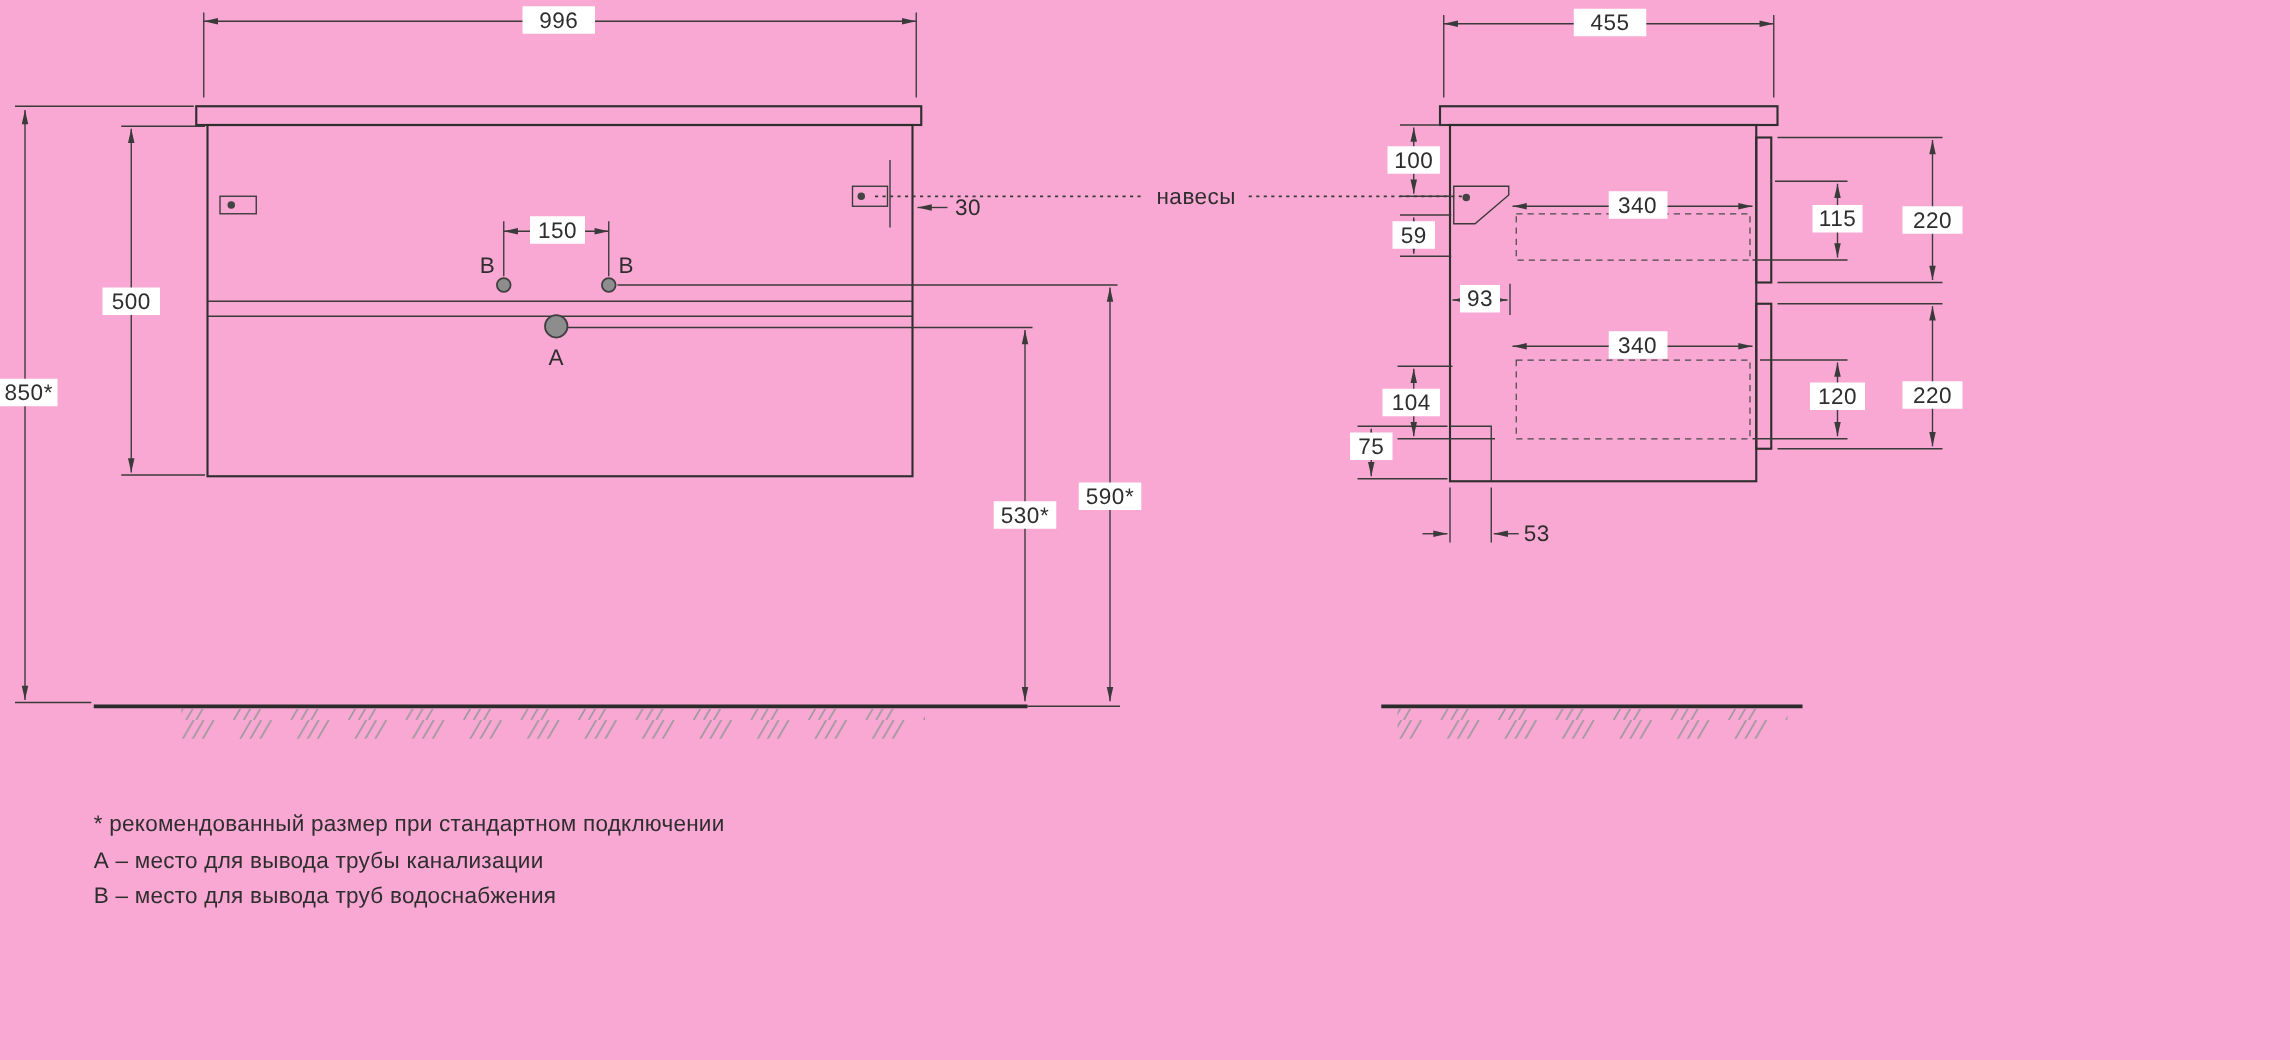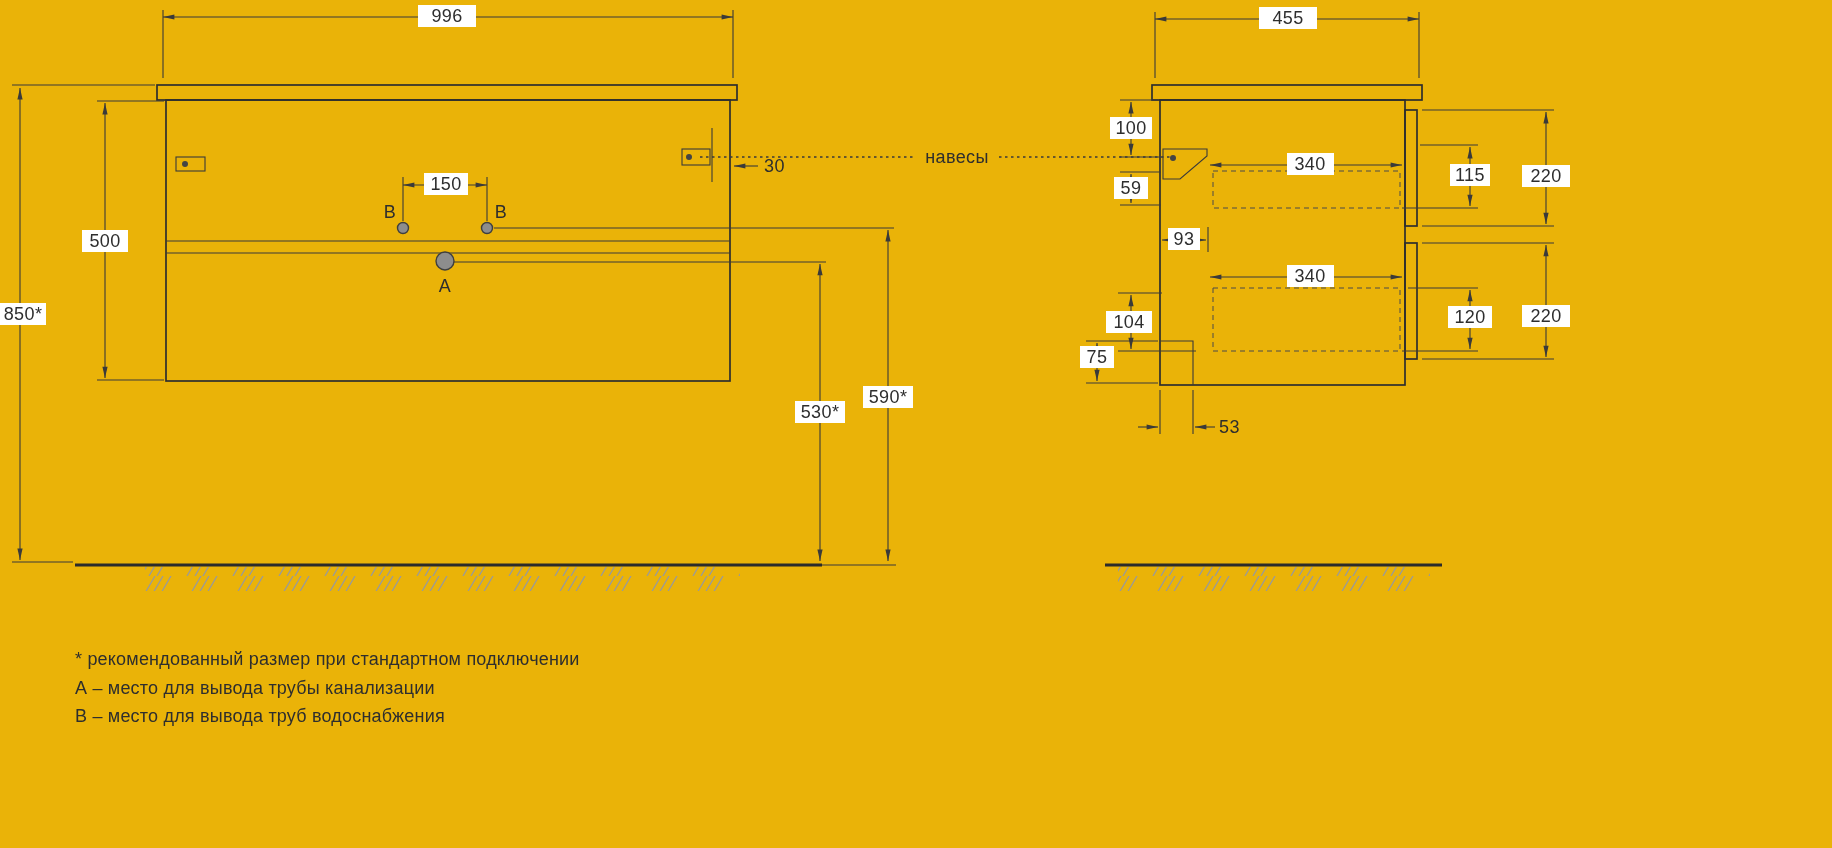--- a/index.html
+++ b/index.html
@@ -4,21 +4,21 @@
 <style>
   html, body {
     margin: 0;
     padding: 0;
     background: #ffffff;
     width: 1832px;
     height: 848px;
     overflow: hidden;
     font-family: "Liberation Sans", sans-serif;
   }
-  .stage { position: relative; width: 1832px; height: 848px; background:#eab308; }
+  .stage { position: relative; width: 1832px; height: 848px; background:#f9a8d4; }
   svg { display:block; }
   .outline { stroke:#2e2e2e; stroke-width:1.7; fill:none; }
   .thin    { stroke:#3a3a3a; stroke-width:1.1; fill:none; }
   .dim     { stroke:#3a3a3a; stroke-width:1.1; fill:none; }
   .dashed  { stroke:#4a4a4a; stroke-width:1; fill:none; stroke-dasharray:5 4; }
   .dotted  { stroke:#3a3a3a; stroke-width:1.4; fill:none; stroke-dasharray:2.5 3.5; }
   .floor   { stroke:#2b2b2b; stroke-width:3; fill:none; }
   .bg      { fill:#ffffff; stroke:none; }
   text.t   { font-size:18px; fill:#2e2e2e; letter-spacing:0.4px; }
   text.note{ font-size:18px; fill:#2e2e2e; letter-spacing:0.2px; }

